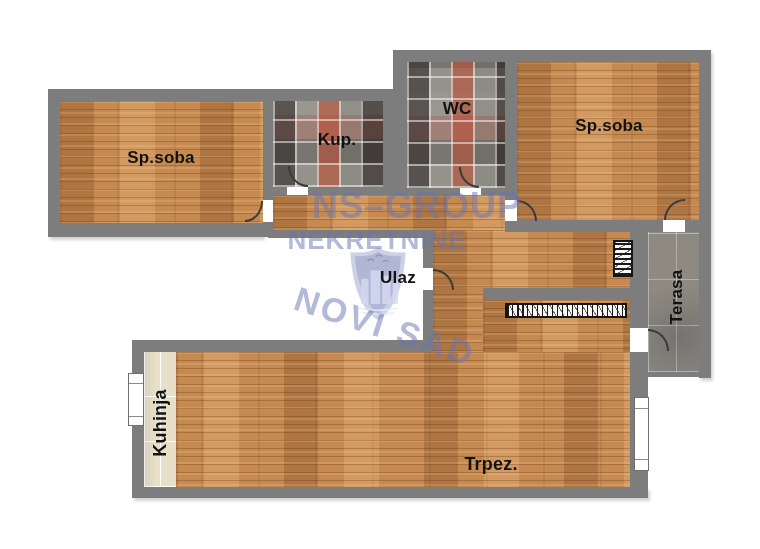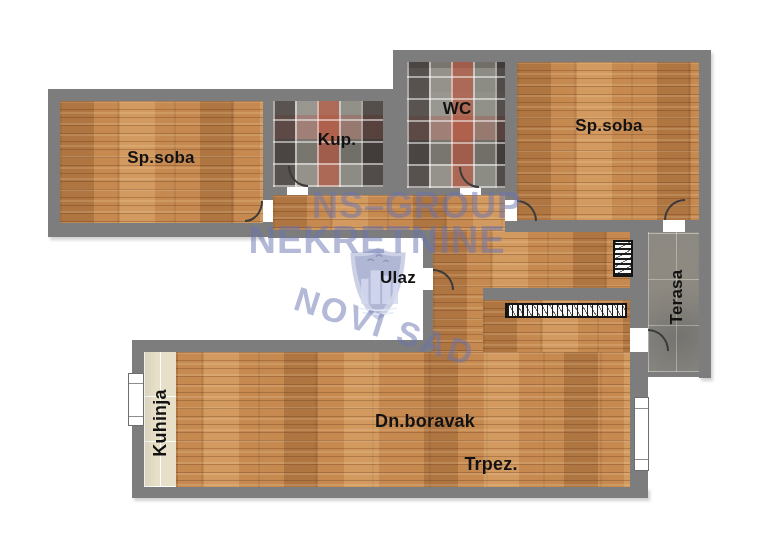--- a/index.html
+++ b/index.html
@@ -58,21 +58,21 @@
   .hatchV{background-image:
       repeating-linear-gradient(0deg, #1a1a1a 0 1.5px, rgba(0,0,0,0) 1.5px 5px),
       repeating-linear-gradient(150deg, rgba(0,0,0,.55) 0 1px, rgba(0,0,0,0) 1px 7px);}
   .lbl{position:absolute;transform:translate(-50%,-50%);font-weight:700;font-size:17px;
        color:#121212;white-space:nowrap;z-index:30;letter-spacing:.2px;}
   .lbl.big{font-size:18px;}
   .lbl.rot{transform:translate(-50%,-50%) rotate(-90deg);}
   .wm{position:absolute;transform:translate(-50%,-50%);color:var(--wm,rgba(104,116,176,.5));
       font-weight:700;white-space:nowrap;z-index:25;}
   .wm1{font-size:36px;letter-spacing:1px;margin-left:36px;}
-  .wm2{font-size:38px;letter-spacing:1px;}
+  .wm2{font-size:26px;letter-spacing:1px;}
   .wm3{font-size:34px;letter-spacing:3px;transform:translate(-50%,-50%) rotate(18deg);}
   .logo{position:absolute;z-index:24;}
 </style>
 </head>
 <body>
 
 <div class="plan">
 
   <div class="floor wood" style="left:60px;top:101px;width:203px;height:122px;"></div>
   <div class="floor btile" style="left:273px;top:101px;width:110px;height:86px;"></div>
@@ -152,17 +152,16 @@
   <div class="wm wm1" style="left:381px;top:206px;">NS–GROUP</div>
   <div class="wm wm2" style="left:377px;top:240px;">NEKRETNINE</div>
   <div class="wm wm3" style="left:385px;top:327px;">NOVI SAD</div>
 
   <div class="lbl" style="left:161px;top:158px;">Sp.soba</div>
   <div class="lbl" style="left:337px;top:140px;">Kup.</div>
   <div class="lbl" style="left:457px;top:109px;">WC</div>
   <div class="lbl" style="left:609px;top:126px;">Sp.soba</div>
   <div class="lbl" style="left:398px;top:278px;">Ulaz</div>
   <div class="lbl big rot" style="left:160px;top:423px;">Kuhinja</div>
-  <div class="lbl big" style="left:425px;top:421px;">Dn.boravak</div>
   <div class="lbl big" style="left:491px;top:464px;">Trpez.</div>
   <div class="lbl rot" style="left:677px;top:297px;">Terasa</div>
 
 </div>
 
 </body></html>

